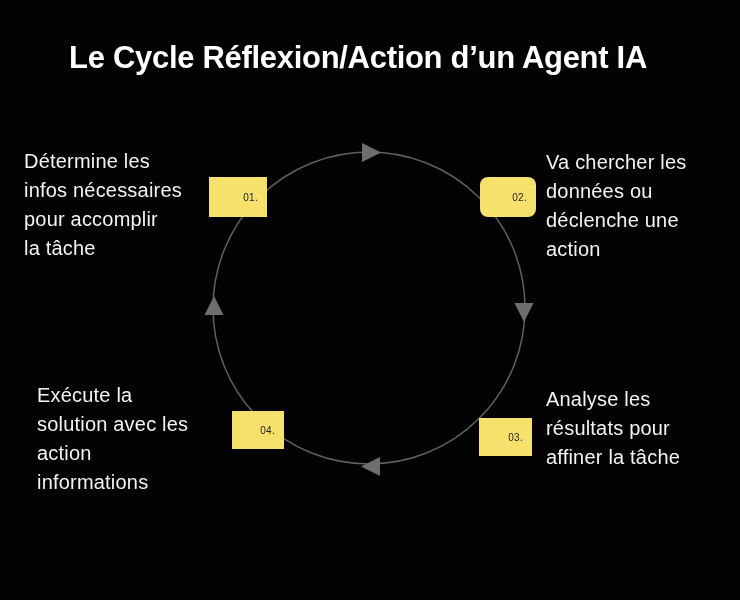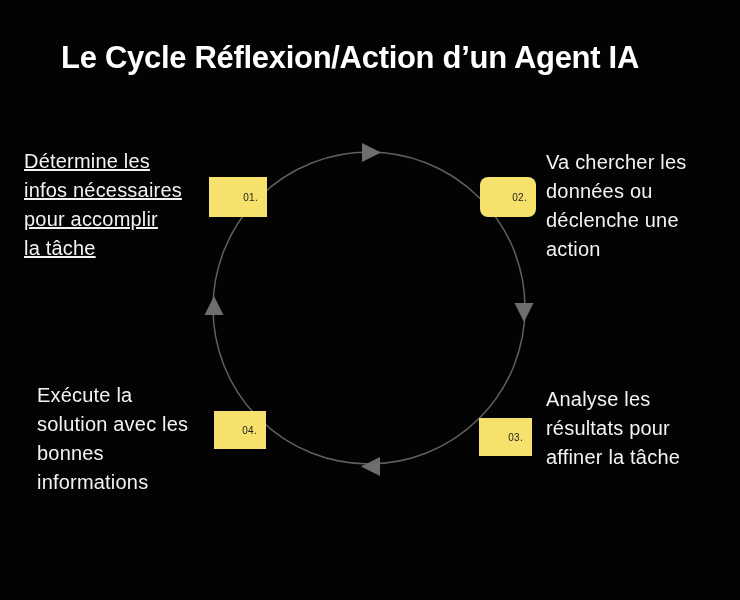--- a/index.html
+++ b/index.html
@@ -20,58 +20,59 @@
     top: 41px;
     left: 0;
     width: 700px;
     text-align: center;
     color: #ffffff;
     font-size: 31px;
     line-height: 34px;
     font-weight: 700;
     letter-spacing: -0.3px;
     margin: 0;
+    padding-left: 8px;
   }
   .diagram-svg {
     position: absolute;
     top: 0;
     left: 0;
     width: 740px;
     height: 600px;
   }
   .step-text {
     position: absolute;
     color: #f3f3f3;
     font-size: 20px;
     line-height: 29px;
     font-weight: 400;
     white-space: pre-line;
     letter-spacing: 0.2px;
   }
-  #step1-text { left: 24px;  top: 147px; width: 210px; text-decoration: underline; }
+  #step1-text { left: 24px;  top: 147px; width: 210px; }
   #step2-text { left: 546px; top: 148px; width: 190px; }
   #step3-text { left: 546px; top: 385px; width: 195px; }
   #step4-text { left: 37px;  top: 381px; width: 210px; }
   .badge {
     position: absolute;
     background: #f5e16b;
     color: #1d1d1d;
     display: flex;
     align-items: center;
     justify-content: flex-end;
     padding-right: 9px;
     box-sizing: border-box;
     font-size: 10px;
     font-weight: 500;
     letter-spacing: 0.3px;
   }
   #badge-01 { left: 209px; top: 177px; width: 58px; height: 40px; }
   #badge-02 { left: 480px; top: 177px; width: 56px; height: 40px; border-radius: 8px; }
   #badge-03 { left: 479px; top: 411px; width: 53px; height: 38px; margin-top: 7px; }
-  #badge-04 { left: 214px; top: 411px; width: 52px; height: 38px; }
+  #badge-04 { left: 232px; top: 411px; width: 52px; height: 38px; }
 </style>
 </head>
 <body>
 
 <div id="canvas">
 
   <h1 class="title">Le Cycle Réflexion/Action d’un Agent IA</h1>
 
   <svg class="diagram-svg" viewBox="0 0 740 600">
     <circle cx="369" cy="308" r="156" fill="none" stroke="#606060" stroke-width="1.5"></circle>
@@ -100,16 +101,16 @@
 la tâche</div>
   <div class="step-text" id="step2-text">Va chercher les
 données ou
 déclenche une
 action</div>
   <div class="step-text" id="step3-text">Analyse les
 résultats pour
 affiner la tâche</div>
   <div class="step-text" id="step4-text">Exécute la
 solution avec les
-bonnes
+action
 informations</div>
 
 </div>
 
 </body></html>

